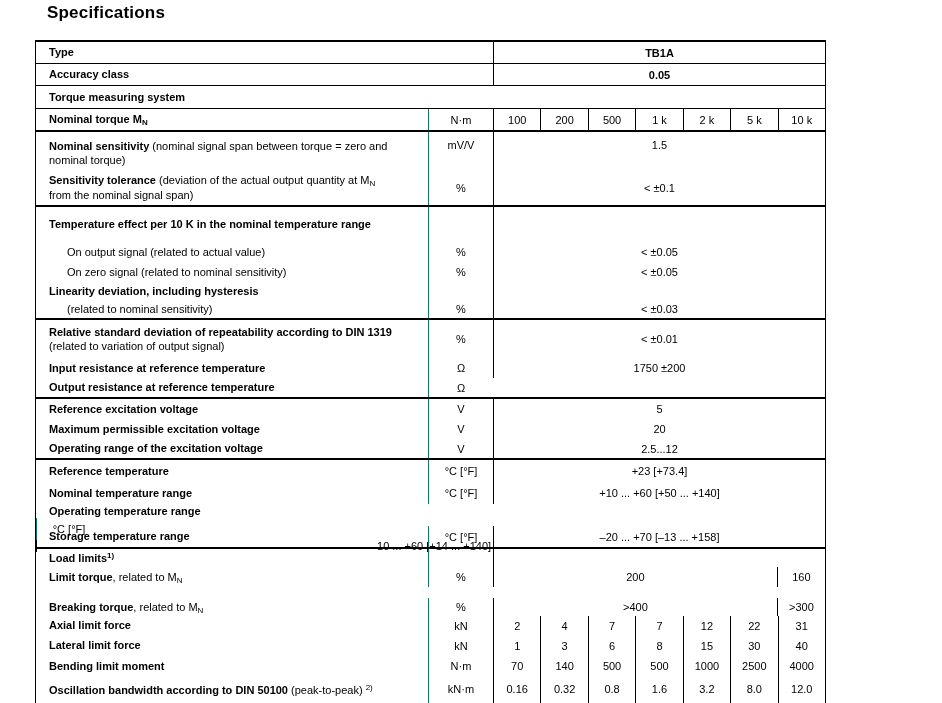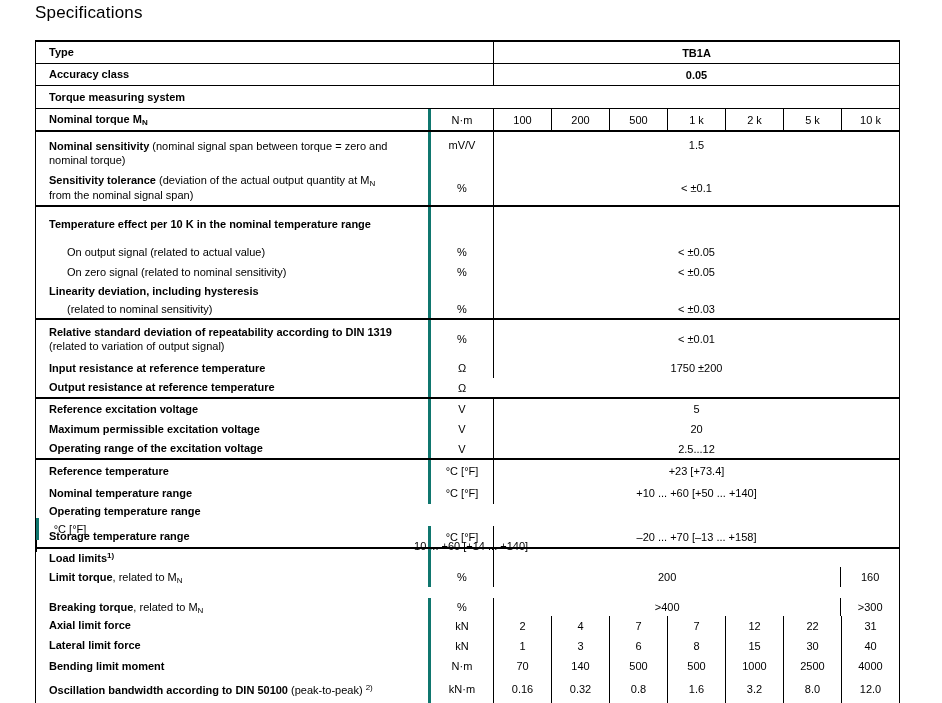--- a/index.html
+++ b/index.html
@@ -4,50 +4,50 @@
 <style>
   * { box-sizing: border-box; margin: 0; padding: 0; }
   html, body { width: 942px; height: 703px; background: #ffffff; overflow: hidden; }
   body {
     position: relative;
     font-family: "Liberation Sans", "DejaVu Sans", sans-serif;
     color: #000;
   }
   .title {
     position: absolute;
-    left: 35px;
+    left: 47px;
     top: 3px;
     font-size: 17px;
-    font-weight: normal;
+    font-weight: bold;
     letter-spacing: 0.2px;
   }
   .spec-table {
     position: absolute;
     left: 35px;
     top: 40px;
-    width: 865px;
+    width: 791px;
     height: 663px;
     border-top: 2px solid #000;
     border-left: 1px solid #000;
     border-right: 1px solid #000;
     overflow: hidden;
   }
   .row { display: flex; width: 100%; }
   .row.bthin  { border-bottom: 1px solid #000; }
   .row.bthick { border-bottom: 2px solid #000; }
   .cell { display: flex; align-items: center; height: 100%; font-size: 11px; }
   .row.top .cell { align-items: flex-start; padding-top: 7px; }
   .lbl { width: 392px; padding-left: 13px; padding-right: 28px; line-height: 1.3; }
   .lbl.wide { width: 457px; }
   .lbl.full { width: 100%; }
   .lbl.ind  { padding-left: 31px; }
   .lbltext { display: inline; }
   .unit {
     width: 65px; flex: none;
-    border-left: 3px solid #0f766e;
+    border-left: 1px solid #0f766e;
     justify-content: center; text-align: left;
   }
   .vcell, .col {
     flex: 1;
     border-left: 1px solid #000;
     justify-content: center; text-align: center;
   }
   .span6 { flex: 6; }
   .b { font-weight: bold; }
   sub, sup { font-size: 8px; line-height: 0; }

